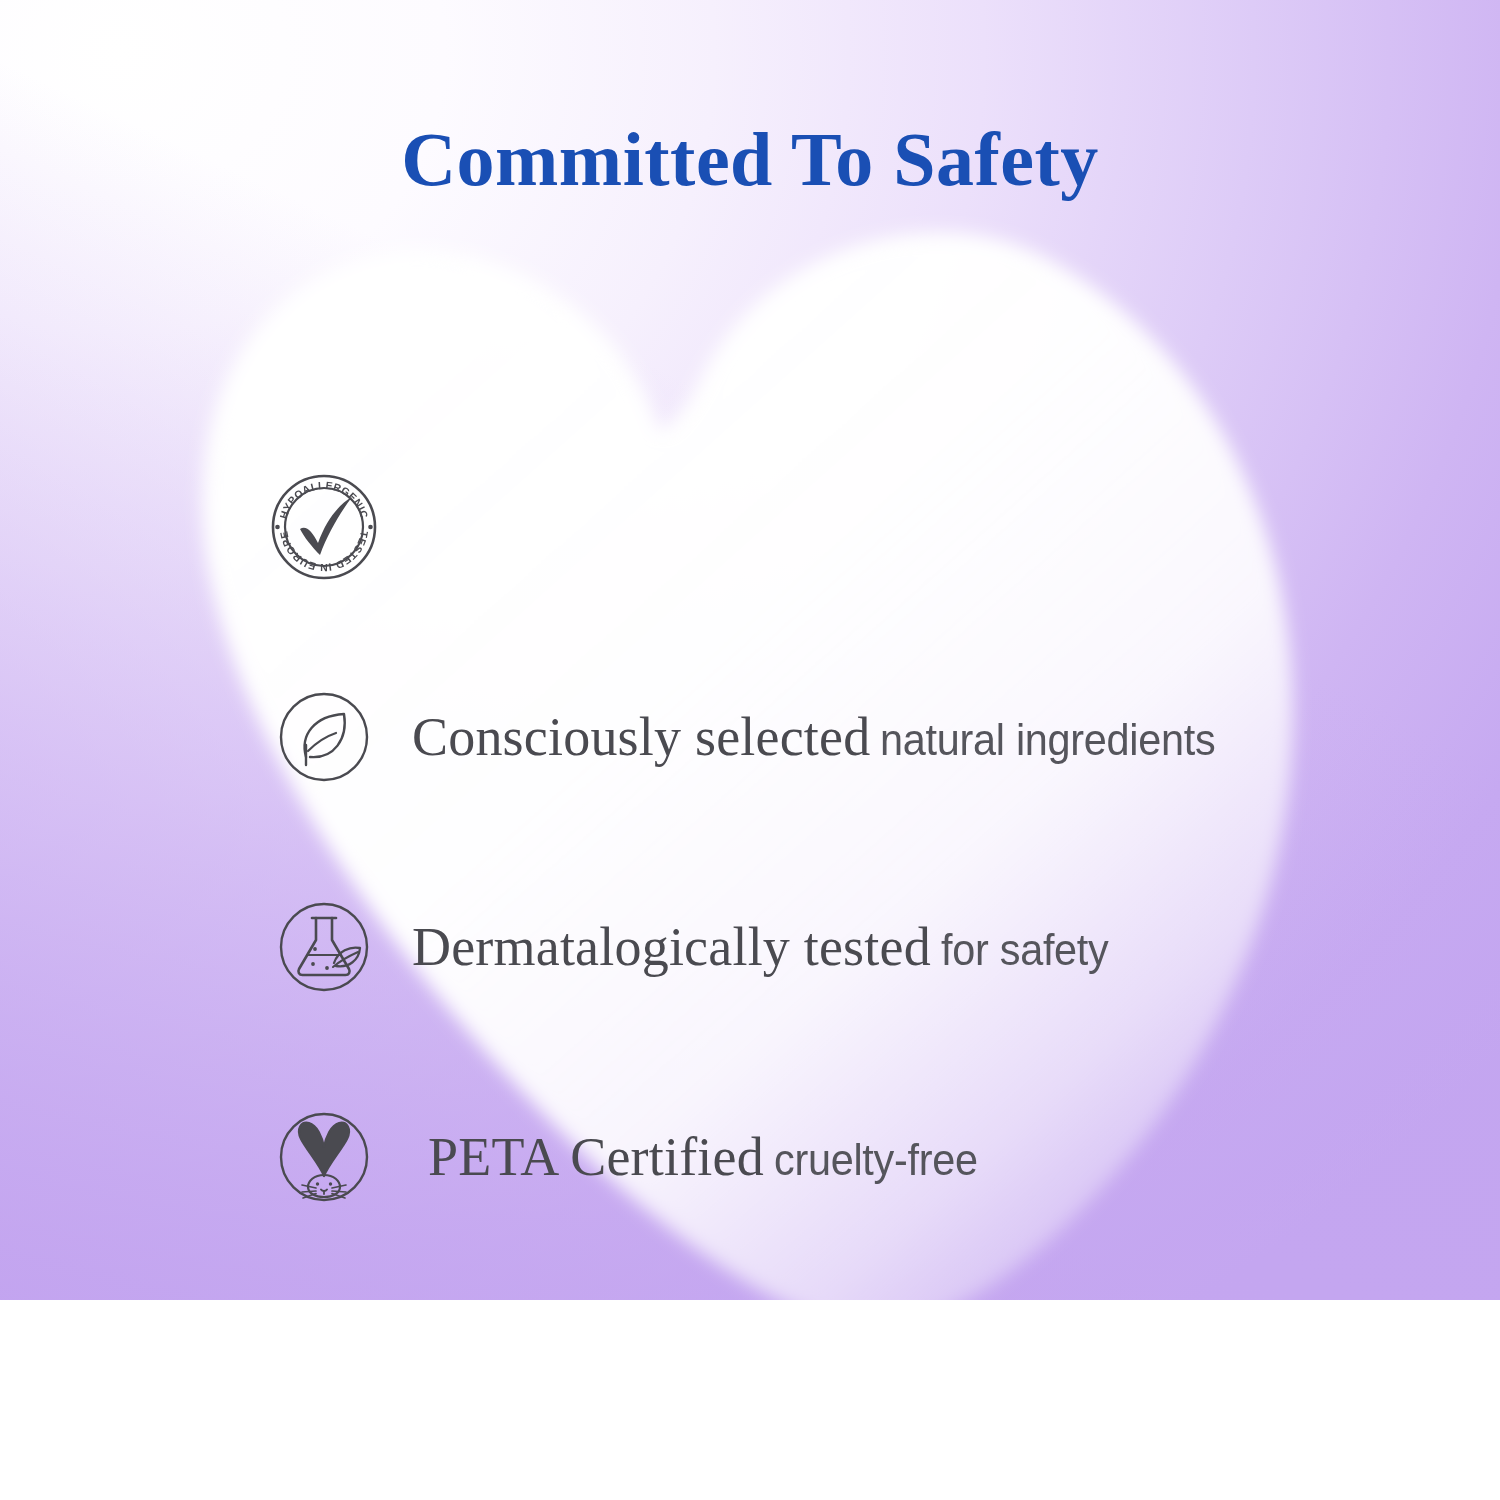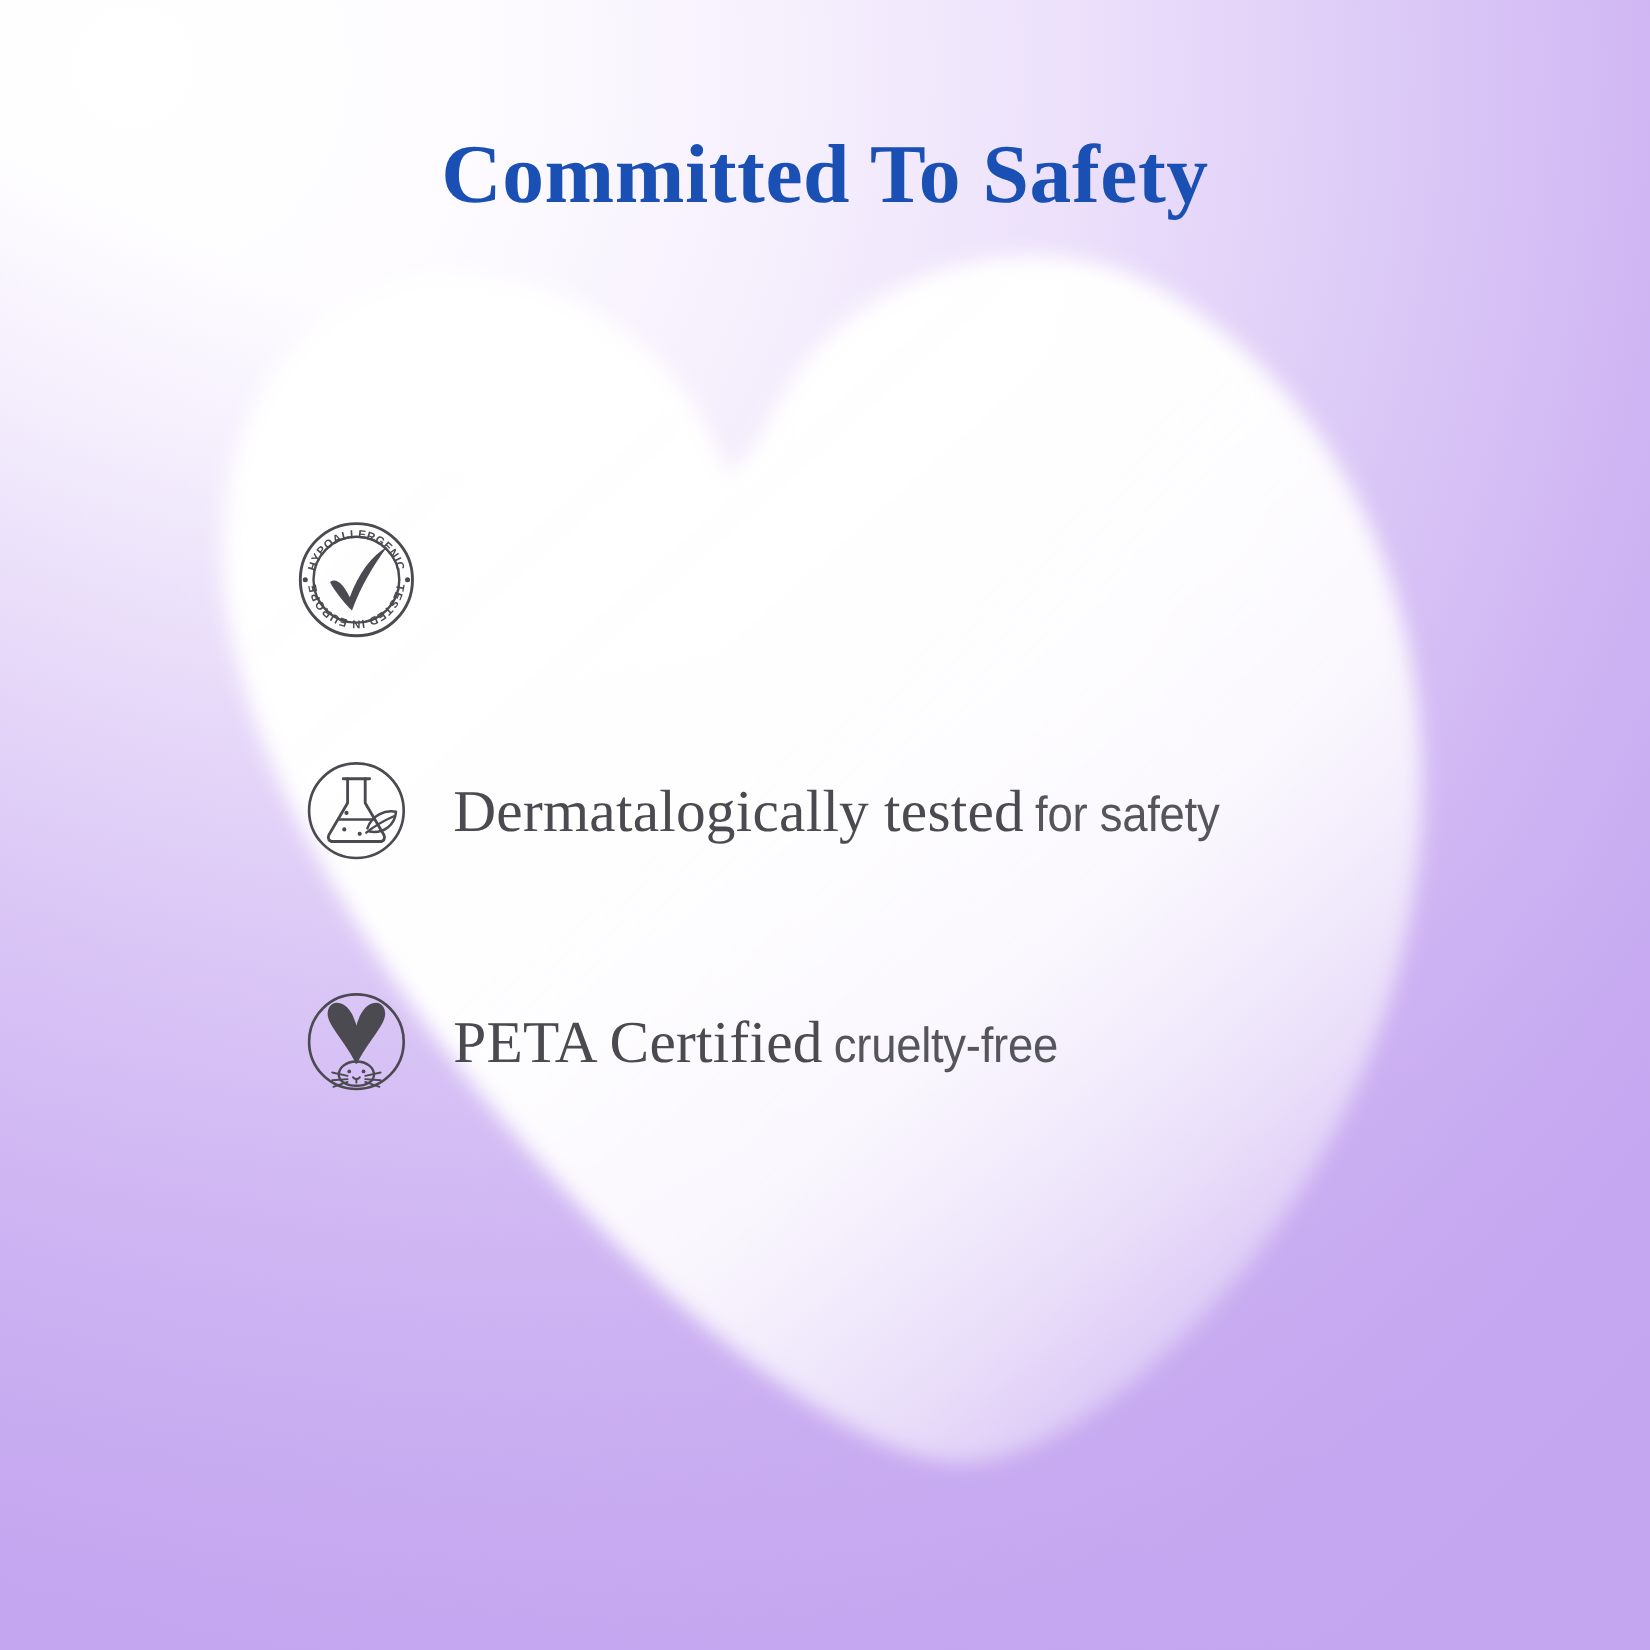--- a/index.html
+++ b/index.html
@@ -14,21 +14,21 @@
     font-family: "Liberation Serif", "DejaVu Serif", serif;
     position: relative;
     background: #ffffff;
   }
 
   
   #poster {
     position: absolute;
     inset: 0;
     width: 1500px;
-    height: 1500px;
+    height: 1300px;
     overflow: hidden;
   }
 
   .bg-base {
     position: absolute;
     inset: 0;
     background:
       radial-gradient(120% 120% at 8% 4%,
         #ffffff 0%,
         #fdfbff 18%,
@@ -84,21 +84,21 @@
     top: 462px;
     width: 1080px;
   }
 
   .feature-row {
     display: flex;
     align-items: center;
     height: 130px;
     margin-bottom: 80px;
   }
-  .feature-row:last-child { margin-bottom: 0; }
+  .feature-row:last-child { margin-bottom: 0; gap: 16px; }
 
   .feature-icon {
     width: 112px;
     height: 112px;
     flex: 0 0 112px;
     display: flex;
     align-items: center;
     justify-content: center;
   }
 
@@ -186,20 +186,33 @@
           </text>
           <text font-family="'Liberation Sans','DejaVu Sans',sans-serif" font-size="10.4" font-weight="700" fill="#4a4a50" letter-spacing="0.5">
             <textPath href="#arcBottom" startOffset="50%" text-anchor="middle">TESTED IN EUROPE</textPath>
           </text>
           <path d="M 30 56 C 36 52, 42 58, 48 70 C 56 48, 68 32, 82 24
                    C 70 40, 58 60, 50 82 C 42 74, 34 64, 30 56 Z" fill="#4a4a50"></path>
         </svg>
       </div>
     </div>
 
+    <div class="feature-row">
+      <div class="feature-icon">
+        <svg width="108" height="108" viewBox="0 0 108 108">
+          <circle cx="54" cy="54" r="43" fill="none" stroke="#4a4a50" stroke-width="2.4"></circle>
+          <path d="M 36 74 C 30 52, 44 33, 74 31 C 78 56, 64 76, 40 74" fill="none" stroke="#4a4a50" stroke-width="2.4" stroke-linecap="round" stroke-linejoin="round"></path>
+          <path d="M 36 82 L 36 62" fill="none" stroke="#4a4a50" stroke-width="2.4" stroke-linecap="round"></path>
+          <path d="M 38 68 C 46 60, 54 54, 66 50" fill="none" stroke="#4a4a50" stroke-width="2.2" stroke-linecap="round"></path>
+        </svg>
+      </div>
+      <div class="feature-text">
+        <span class="feature-strong">Consciously selected</span><span class="feature-rest">natural ingredients</span>
+      </div>
+    </div>
 
     <div class="feature-row">
       <div class="feature-icon">
         <svg width="108" height="108" viewBox="0 0 108 108">
           <circle cx="54" cy="54" r="43" fill="none" stroke="#4a4a50" stroke-width="2.4"></circle>
 
           <path d="M 42 25 L 66 25" stroke="#4a4a50" stroke-width="2.6" stroke-linecap="round"></path>
 
           <path d="M 46 25 L 46 47 L 29 76 C 27.5 79, 29 82, 32.5 82
                    L 75.5 82 C 79 82, 80.5 79, 79 76 L 62 47 L 62 25" fill="none" stroke="#4a4a50" stroke-width="2.6" stroke-linejoin="round" stroke-linecap="round"></path>

